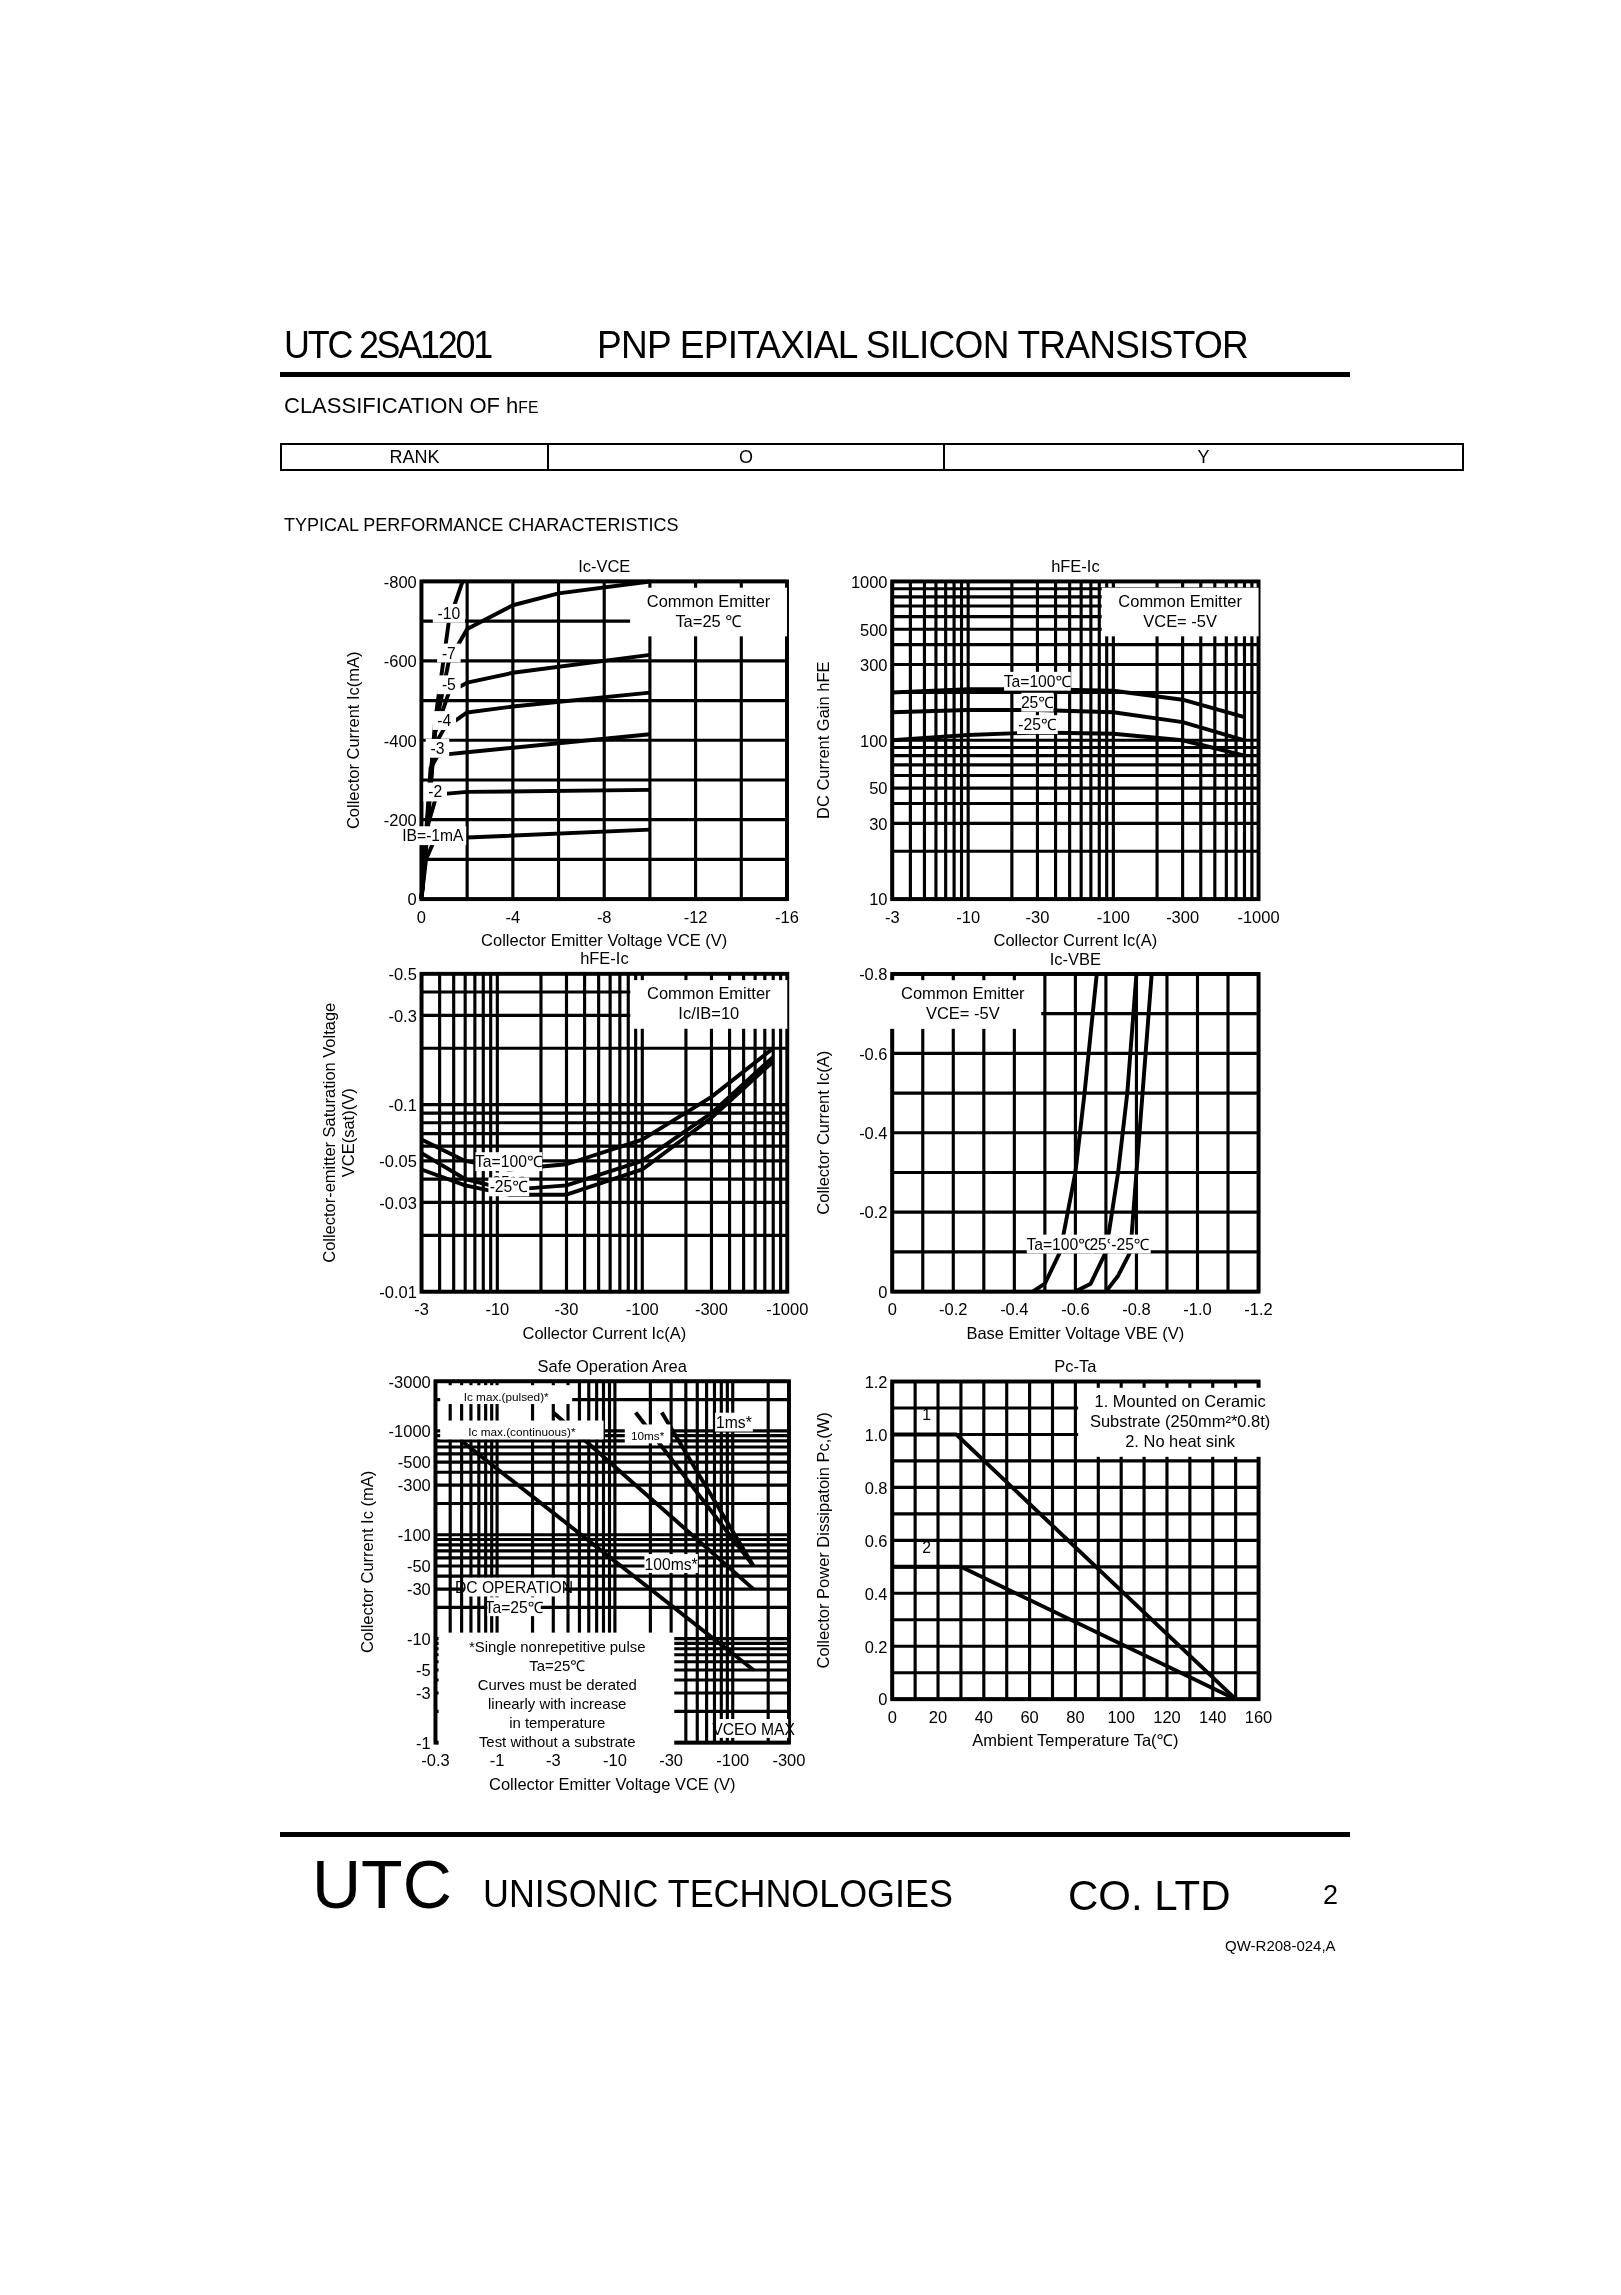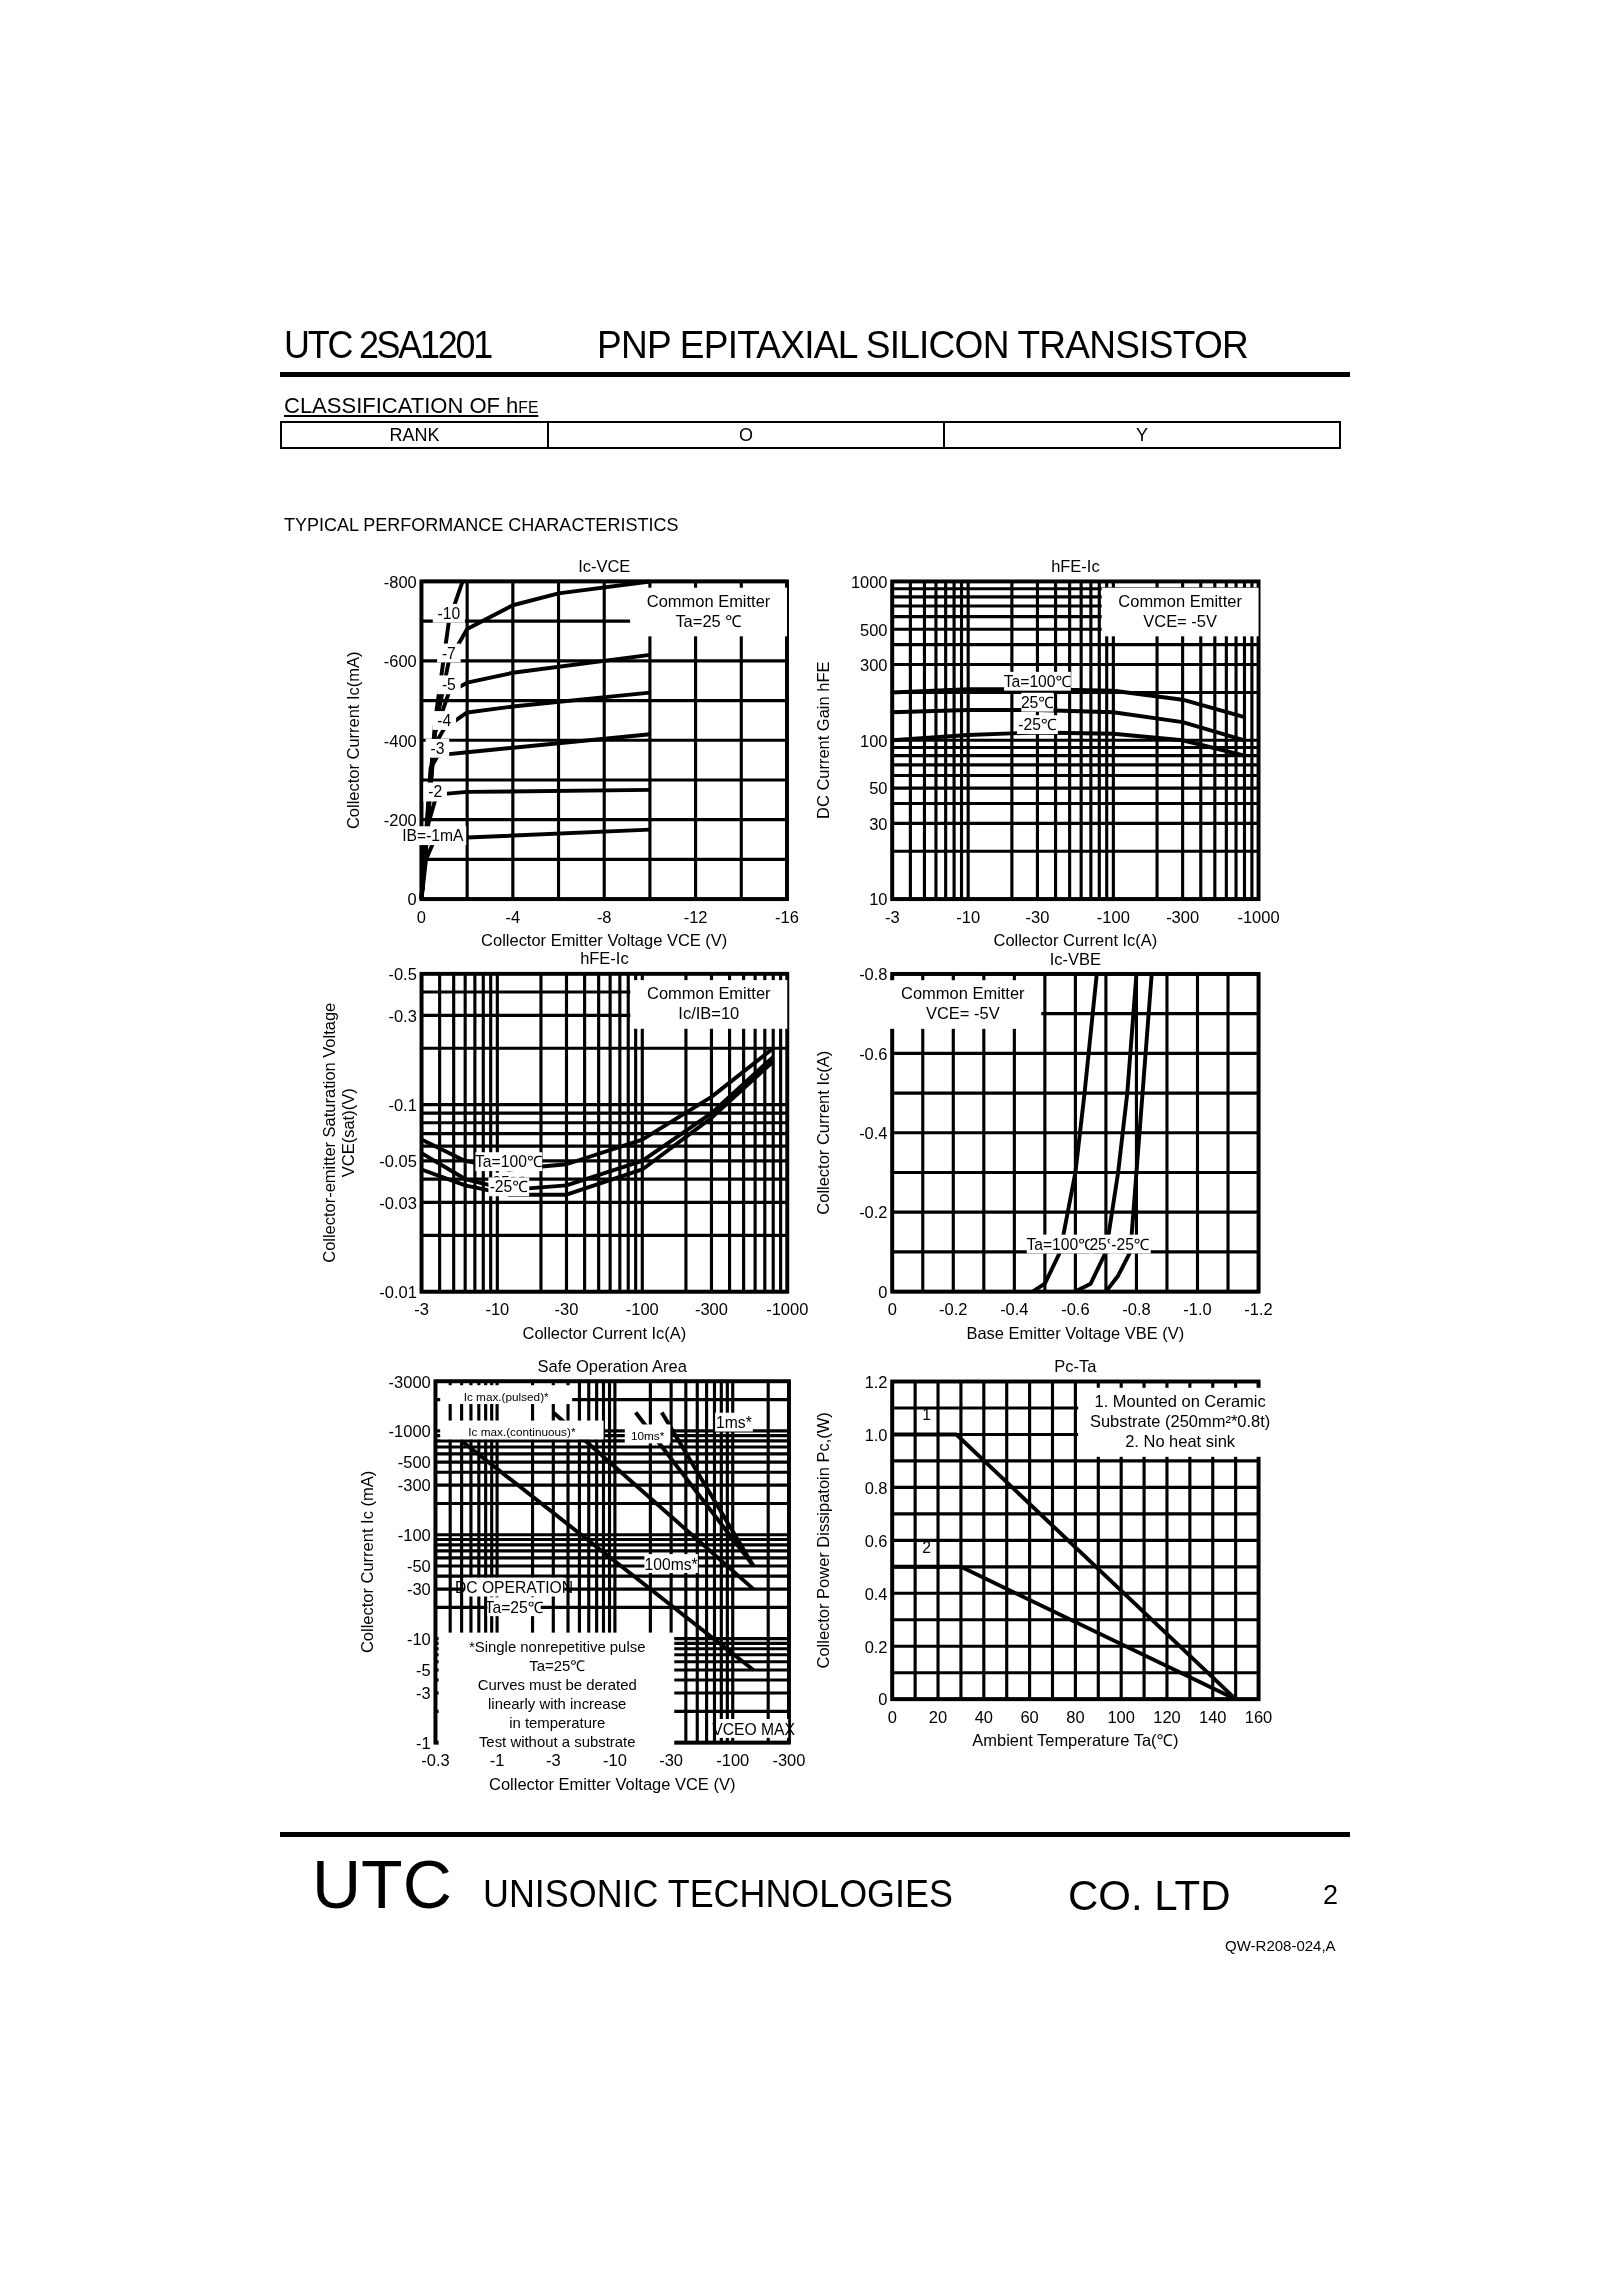--- a/index.html
+++ b/index.html
@@ -1,23 +1,23 @@
 <!DOCTYPE html>
 <html style="font-size:12.6px"><head>
 <meta charset="utf-8">
 <style>
   html, body { margin:0; padding:0; background:#fff; }
   body { width:1622px; height:2295px; position:relative; font-family:"Liberation Sans", sans-serif; color:#000; overflow:hidden; }
   .abs { position:absolute; }
   .hdr-part { left:284px; top:323px; font-size:39px; letter-spacing:-2.4px; transform:scaleX(0.92); transform-origin:left top; }
   .hdr-title { left:597px; top:323px; font-size:39px; letter-spacing:-0.8px; transform:scaleX(0.95); transform-origin:left top; }
   .hdr-rule { left:280px; top:372px; width:1070px; height:4.7px; background:#000; }
-  .cls-title { left:284px; top:393px; font-size:22px;text-decoration:underline; }
+  .cls-title { left:284px; top:393px; font-size:22px; }
   .cls-title small { font-size:15.7px; }
-  table.cls { position:absolute; left:280px; top:421px; width:1061px; border-collapse:collapse; font-size:18px; }
+  table.cls { position:absolute; left:280px; top:443px; width:1184px; border-collapse:collapse; font-size:18px; }
   table.cls td { border:2.4px solid #000; text-align:center; height:24px; padding:0; }
   .tpc { left:284px; top:515px; font-size:18px; }
   .chart { position:absolute; }
   .chart svg { overflow:visible; }
   .chart text { font-family:"Liberation Sans", sans-serif; }
   .ftr-rule { left:280px; top:1832px; width:1070px; height:4.7px; background:#000; }
   .ftr-utc { left:284px; top:1845px; font-size:68px;margin-left:28px; }
   .ftr-co { left:483px; top:1872px; font-size:39px; transform:scaleX(0.92); transform-origin:left top; }
   .ftr-ltd { left:1068px; top:1872px; font-size:42px; }
   .ftr-page { left:1323px; top:1880px; font-size:27px; }

